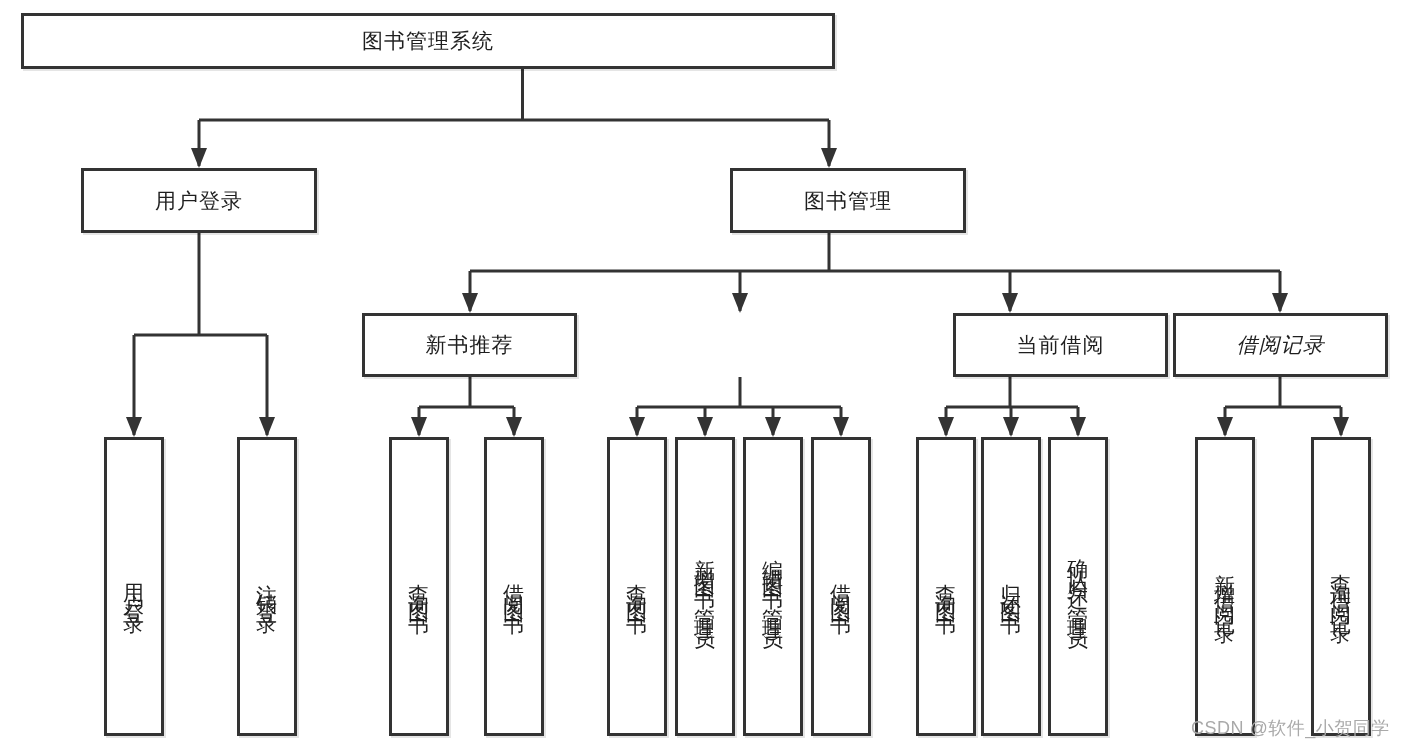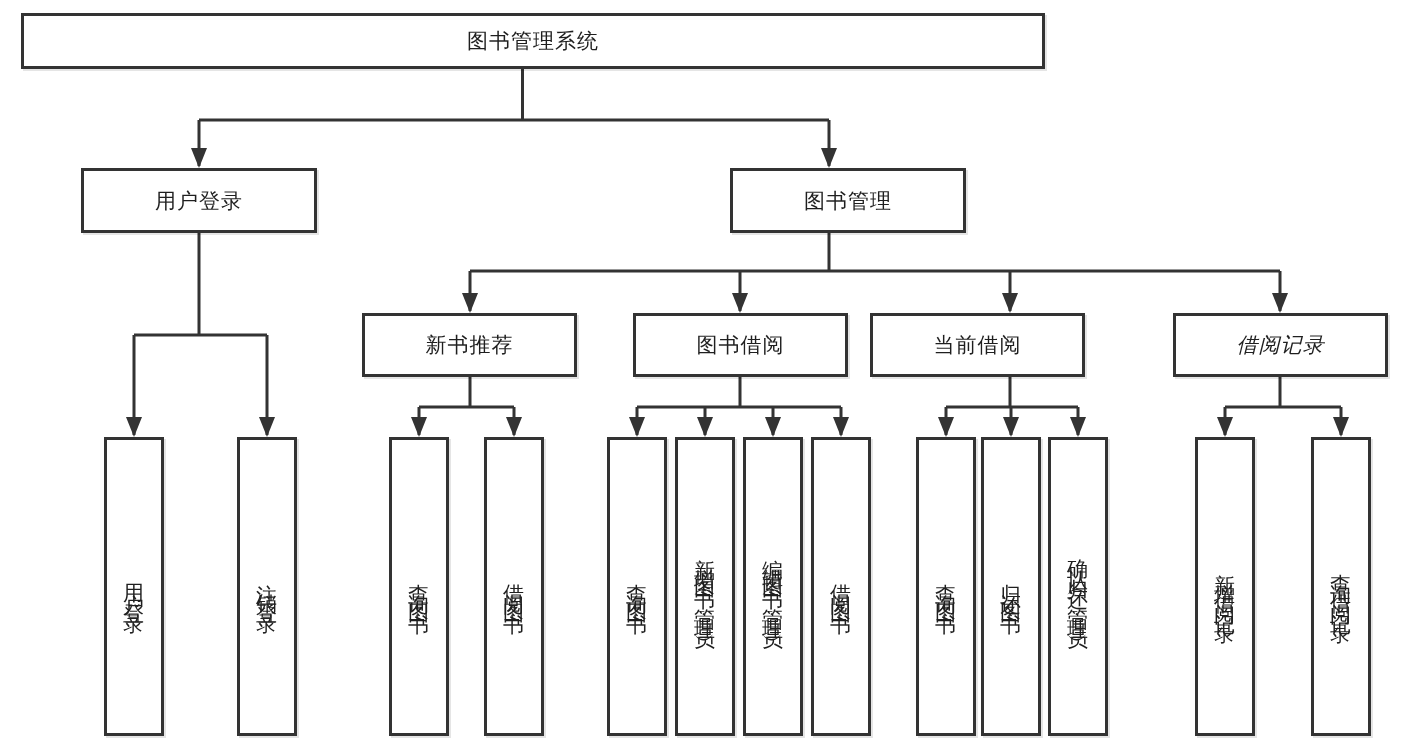--- a/index.html
+++ b/index.html
@@ -50,30 +50,30 @@
   .vlabel {
     writing-mode: vertical-rl;
     text-orientation: mixed;
     font-size: 21px;
     letter-spacing: 10px;
     line-height: 1;
     white-space: nowrap;
   }
 
   
-  .root-box   { left: 21px;  top: 13px;  width: 1024px; height: 56px; }
+  .root-box   { left: 21px;  top: 13px;  width: 814px; height: 56px; }
 
   .l2-box     { top: 168px; width: 236px; height: 65px; }
   .l2-a       { left: 81px;  }
   .l2-b       { left: 730px; }
 
   .l3-box     { top: 313px; width: 215px; height: 64px; }
   .l3-a       { left: 362px;  }
   .l3-b       { left: 633px;  }
-  .l3-c       { left: 870px;  }
+  .l3-c       { left: 953px;  }
   .l3-d       { left: 1173px; font-style: italic; }
 
   .leaf       { top: 437px; width: 60px; height: 299px; }
   .leaf-g1a   { left: 104px;  }
   .leaf-g1b   { left: 237px;  }
   .leaf-g2a   { left: 389px;  }
   .leaf-g2b   { left: 484px;  }
   .leaf-g3a   { left: 607px;  }
   .leaf-g3b   { left: 675px;  }
   .leaf-g3c   { left: 743px;  }
@@ -152,23 +152,20 @@
   <div class="box l2-box l2-a">
     <span class="hlabel">用户登录</span>
   </div>
   <div class="box l2-box l2-b">
     <span class="hlabel">图书管理</span>
   </div>
 
   <div class="box l3-box l3-a">
     <span class="hlabel">新书推荐</span>
   </div>
-  <div class="box l3-box l3-b">
-    <span class="hlabel">图书借阅</span>
-  </div>
   <div class="box l3-box l3-c">
     <span class="hlabel">当前借阅</span>
   </div>
   <div class="box l3-box l3-d">
     <span class="hlabel">借阅记录</span>
   </div>
 
   <div class="box leaf leaf-g1a">
     <span class="vlabel">用户登录</span>
   </div>
@@ -206,14 +203,15 @@
     <span class="vlabel">确认归还（管理员）</span>
   </div>
 
   <div class="box leaf leaf-g5a">
     <span class="vlabel">新增借阅记录</span>
   </div>
   <div class="box leaf leaf-g5b">
     <span class="vlabel">查询借阅记录</span>
   </div>
 
+  <div class="watermark">CSDN @软件_小贺同学</div>
 
 </div>
 
 </body></html>

